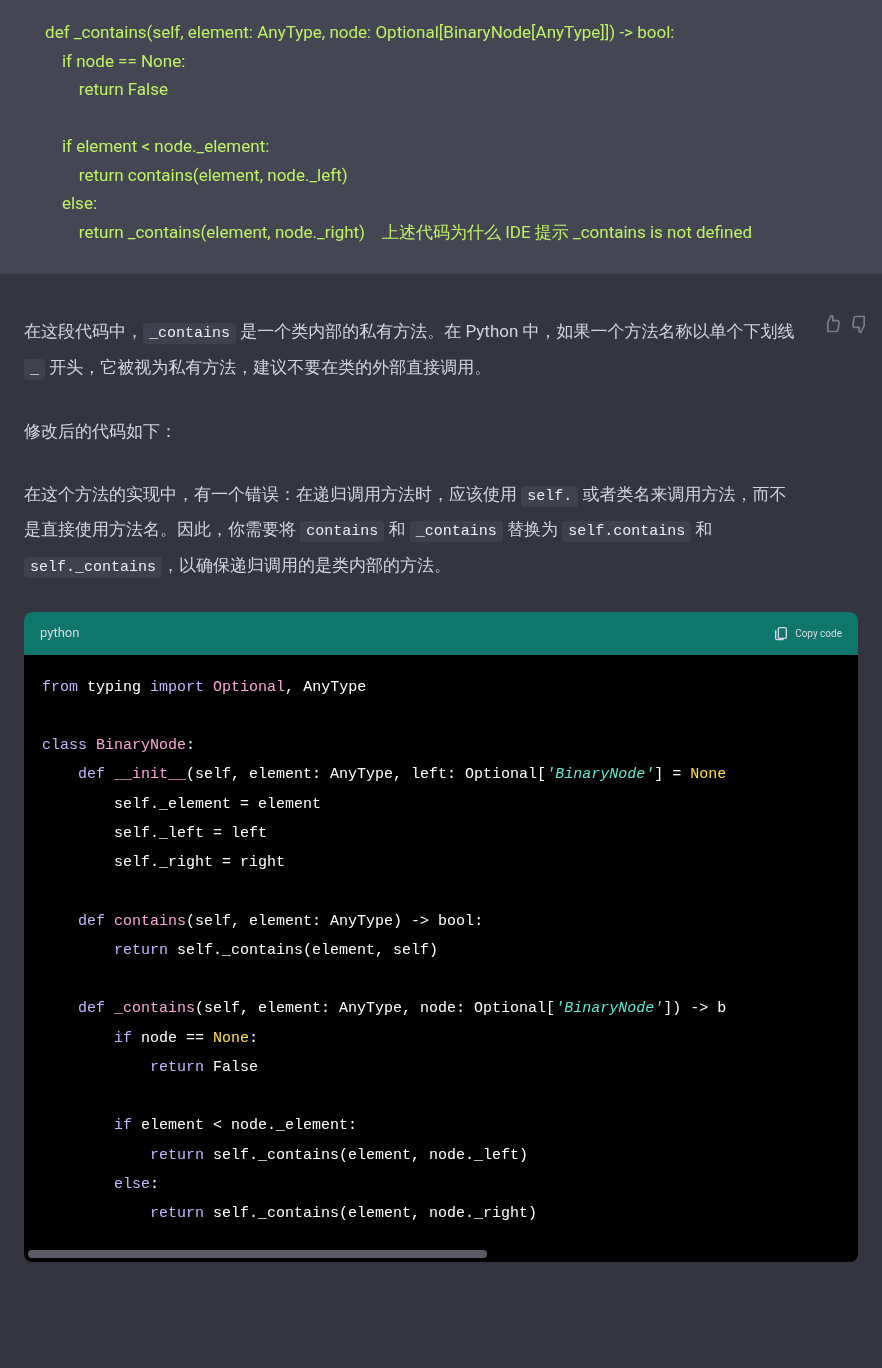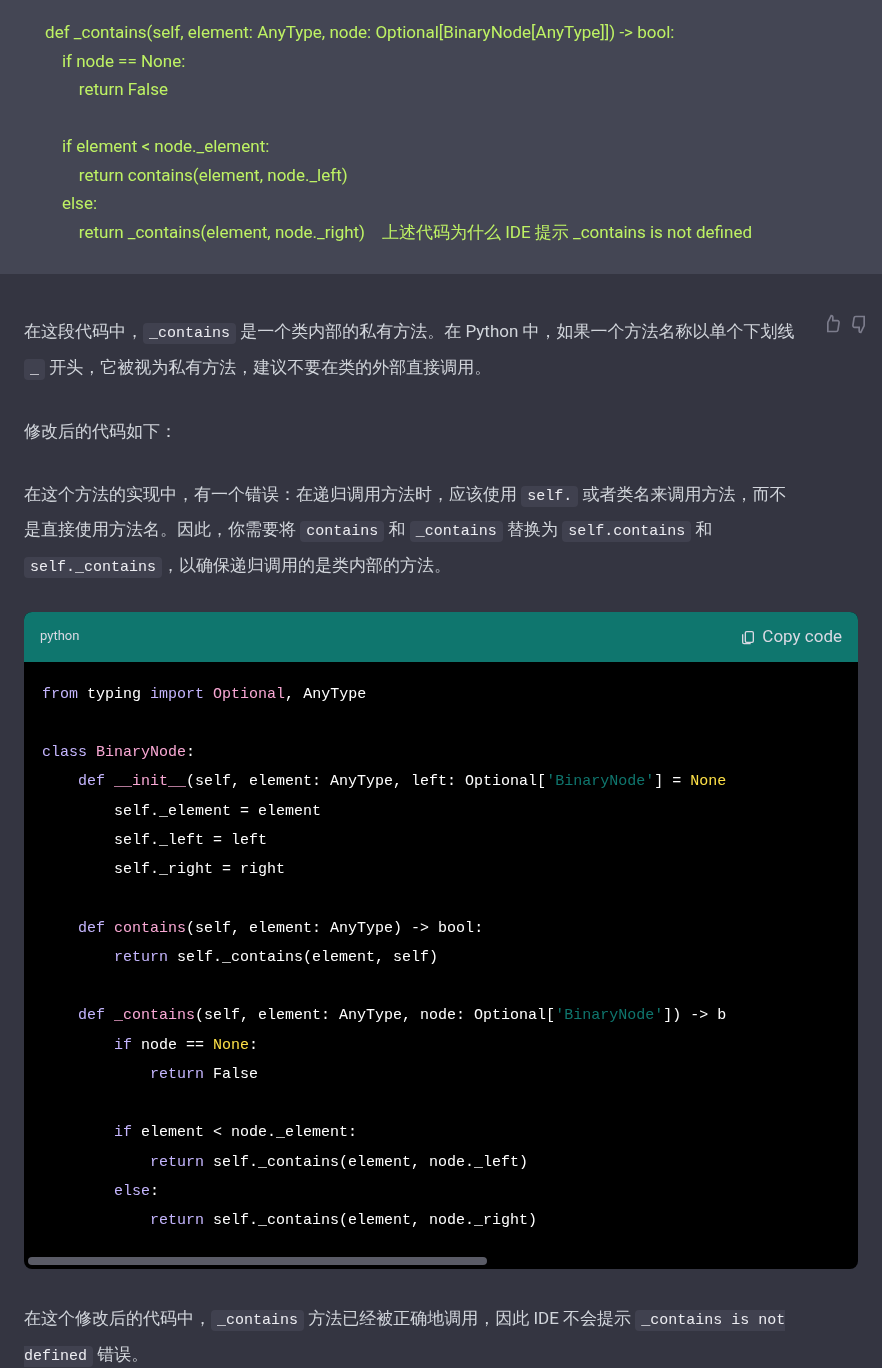--- a/index.html
+++ b/index.html
@@ -69,34 +69,34 @@
       align-items: center;
       padding: 10px 16px;
       font-size: 13px;
       color: #d9d9e3;
     }
     .copy-btn {
       display: flex;
       align-items: center;
       gap: 6px;
       cursor: pointer;
-      font-size: 17px;
+      font-size: 10px;
     }
     .copy-icon { width: 16px; height: 16px; }
     .code-body {
       padding: 18px 18px 22px 18px;
       font-family: "SFMono-Regular", Consolas, "Liberation Mono", Menlo, monospace;
       font-size: 15px;
       line-height: 1.95;
       white-space: pre;
       overflow-x: hidden;
       position: relative;
     }
     .tok-kw { color: #c4b5fd; }
-    .tok-green { color: #0f766e; }
+    .tok-green { color: #5eead4; font-style: italic; }
     .tok-func { color: #f9a8d4; }
     .tok-bool { color: #ffffff; }
     .tok-none { color: #fde047; }
     .tok-plain { color: #ffffff; }
     .scroll-thumb {
       height: 8px;
       background: #5a5b66;
       border-radius: 4px;
       margin: 0 4px 4px 4px;
       width: 55%;
@@ -188,17 +188,14 @@
             <span class="tok-kw">return</span><span class="tok-plain"> </span><span class="tok-bool">False</span>
 
         <span class="tok-kw">if</span><span class="tok-plain"> element &lt; node._element:</span>
             <span class="tok-kw">return</span><span class="tok-plain"> self._contains(element, node._left)</span>
         <span class="tok-kw">else</span><span class="tok-plain">:</span>
             <span class="tok-kw">return</span><span class="tok-plain"> self._contains(element, node._right)</span>
 </div>
     <div class="scroll-thumb"></div>
   </div>
 
-  <div class="para" style="margin-bottom:0;">
-    <span>在这个修改后的代码中，</span><code class="inline-code">_contains</code><span> 方法已经被正确地调用，因此 IDE 不会提示 </span><code class="inline-code">_contains is not defined</code><span> 错误。</span>
-  </div>
 
 </div>
 
 </body></html>

